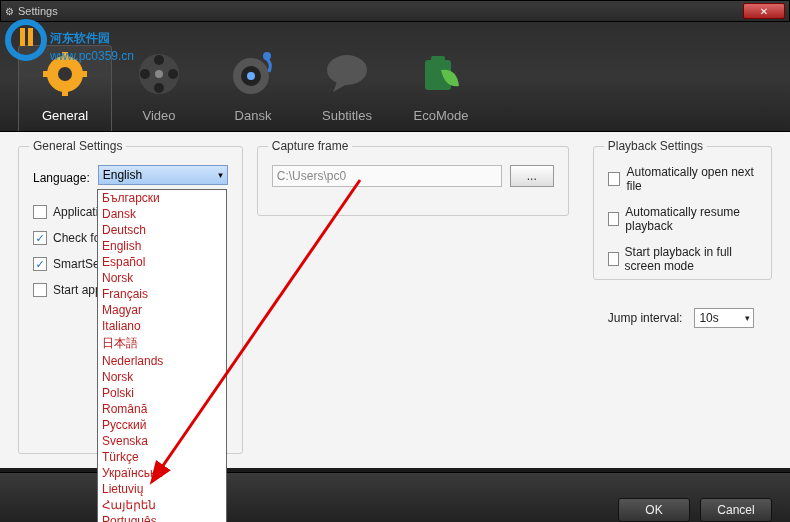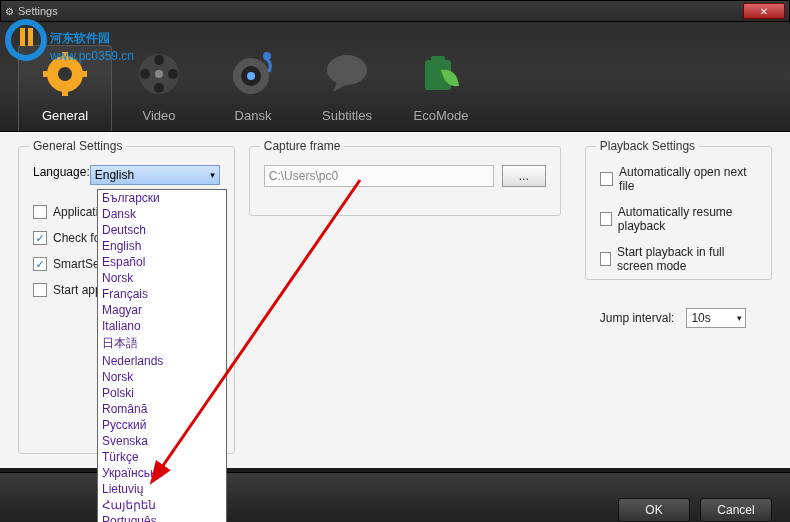--- a/index.html
+++ b/index.html
@@ -15,25 +15,25 @@
 .tool .tlabel{margin-top:6px;font-size:13px}
 .iconwrap{height:56px;display:flex;align-items:center;justify-content:center}
 .content{position:absolute;top:132px;left:0;right:0;bottom:54px;background:#f4f4f4;display:flex;padding:14px 18px;gap:24px}
 .group{border:1px solid #ccc;border-radius:3px;padding:18px 14px 14px;position:relative}
 .group .legend{position:absolute;top:-8px;left:10px;background:#f4f4f4;padding:0 4px;color:#333;font-size:12px}
 .left{flex:1;display:flex;flex-direction:row;gap:14px}
 .right{flex:1}
 .row{display:flex;align-items:center;margin-bottom:12px;color:#222}
 .row label{margin-left:6px}
 .chk{width:14px;height:14px;border:1px solid #888;background:#fff;display:inline-flex;align-items:center;justify-content:center;color:#1769c4;font-size:11px}
-.langrow{display:flex;align-items:flex-start;}
+.langrow{display:flex;align-items:flex-end;gap:8px}
 .select{width:130px;height:20px;border:1px solid #7a9ac9;background:linear-gradient(#cfe3fb,#a9ccf5);display:flex;align-items:center;padding:0 4px;justify-content:space-between}
 .select .arrow{font-size:9px}
 .dropdown{position:absolute;top:42px;left:78px;width:130px;background:#fff;border:1px solid #666;z-index:50;max-height:340px}
-.dropdown .opt{padding:1px 4px;font-size:12px;color:#4c1d95;white-space:nowrap;cursor:pointer}
+.dropdown .opt{padding:1px 4px;font-size:12px;color:#b91c1c;white-space:nowrap;cursor:pointer}
 .pathbox{width:230px;height:22px;border:1px solid #bbb;background:#fafafa;color:#888;padding:2px 4px;display:flex;align-items:center}
 .browse{width:44px;height:22px;border:1px solid #999;background:linear-gradient(#fefefe,#dedede);margin-left:8px;text-align:center;line-height:20px;color:#333}
 .jump{width:60px;height:20px;border:1px solid #999;background:#fff;display:flex;align-items:center;justify-content:space-between;padding:8px 4px}
 .footer{position:absolute;bottom:0;left:0;right:0;height:50px;background:linear-gradient(#3a3a3a,#222);display:flex;align-items:flex-end;justify-content:flex-end;padding:0 18px;gap:10px;border-top:1px solid #000}
 .btn{min-width:72px;height:24px;background:linear-gradient(#555,#333);border:1px solid #111;border-radius:3px;color:#eee;display:flex;align-items:center;justify-content:center;font-size:12px;cursor:pointer}
 .arrowline{position:absolute;z-index:60;pointer-events:none}
 </style>
 </head>
 <body>
 

